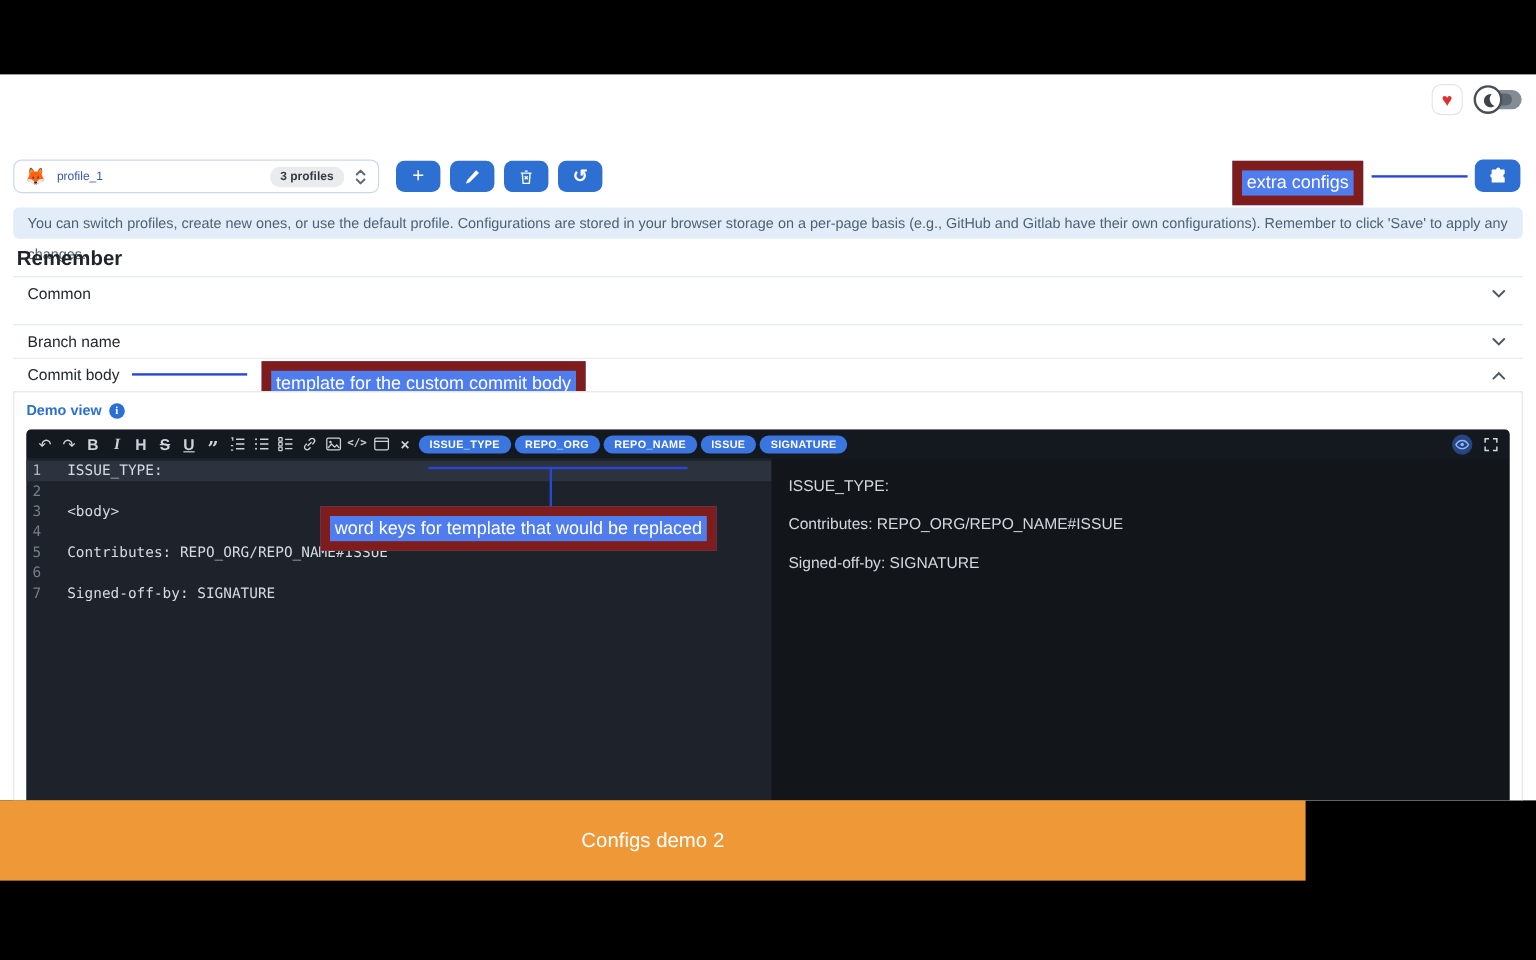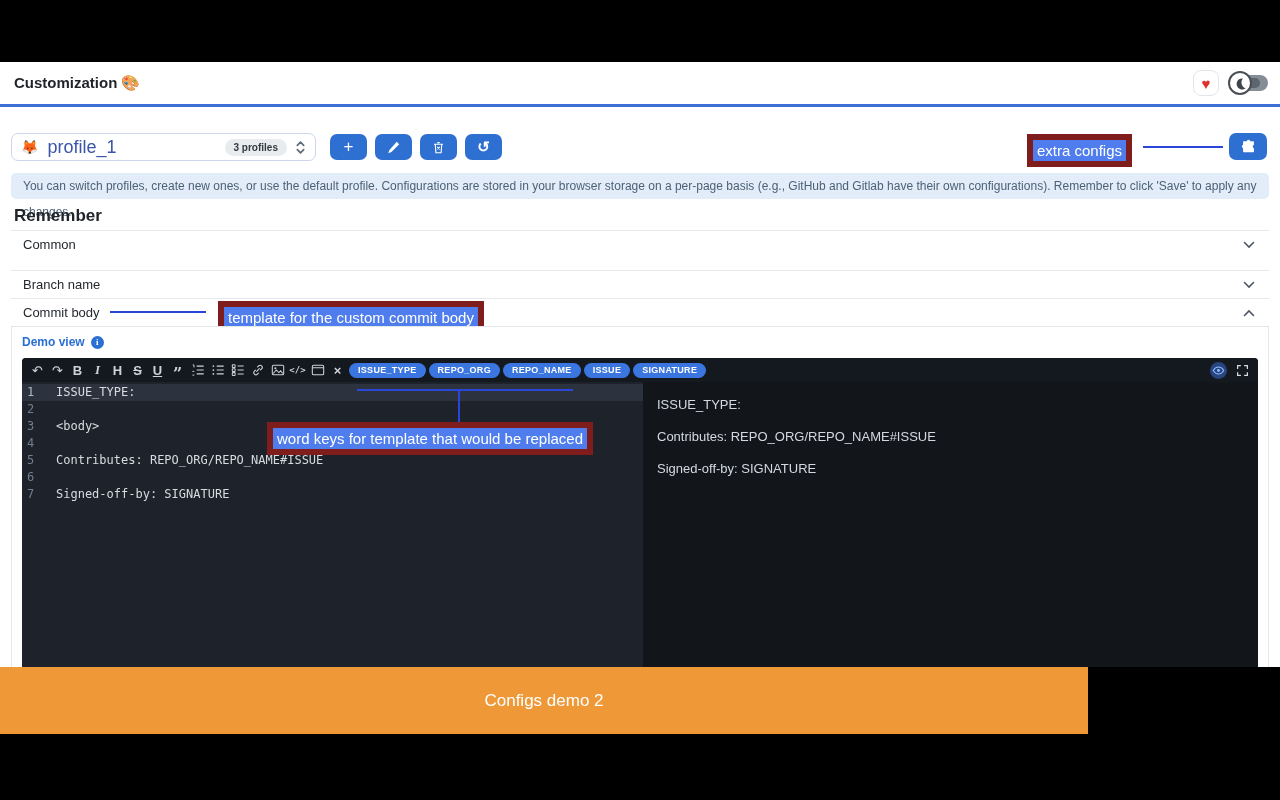--- a/index.html
+++ b/index.html
@@ -17,32 +17,32 @@
   #hdr .title { position:absolute; left:14px; top:12px; font-size:15px; font-weight:bold; color:#1f2329; }
   .heart-btn { left:1193px; top:8px; width:26px; height:26px; border:1px solid #e2e5ea; border-radius:8px; background:#fff; display:flex; align-items:center; justify-content:center; color:#e03131; font-size:15px; cursor:pointer; }
   .toggle { left:1228px; top:9px; width:40px; height:24px; }
   .toggle .track { position:absolute; left:6px; top:4px; width:34px; height:16px; border-radius:8px; background:#848d96; }
   .toggle .track-in { position:absolute; right:8px; top:7px; width:14px; height:10px; border-radius:5px; background:#5d656e; }
   .toggle .knob { position:absolute; left:0; top:0; width:24px; height:24px; border-radius:50%; background:#fff; border:2px solid #4a4f55; display:flex; align-items:center; justify-content:center; }
 
   
   .select { left:11px; top:71px; width:305px; height:28px; border:1px solid #ccd7ee; border-radius:7px; background:#fff; display:flex; align-items:center; padding:0 9px; cursor:pointer; }
   .select .fox { font-size:14px; }
-  .select .pname { margin-left:9px; font-size:18px; color:#3a55a8; flex:1; }
+  .select .pname { margin-left:9px; font-size:10px; color:#3a55a8; flex:1; }
   .select .badge { background:#e9ecef; color:#343a40; font-size:10px; font-weight:bold; border-radius:9px; padding:3px 9px; margin-right:8px; }
   .btn { border:none; border-radius:7px; background:#2e6fd2; color:#fff; display:flex; align-items:center; justify-content:center; cursor:pointer; }
   .act-btn { top:72px; width:37px; height:26px; }
   #btn-add   { left:330px; font-size:17px; }
   #btn-edit  { left:375px; }
   #btn-del   { left:420px; }
   #btn-reset { left:465px; font-size:15px; font-weight:bold; }
   #btn-extra { left:1229px; top:71px; width:38px; height:27px; }
 
   
-  .ann { background:#4f7ded; border:6px solid #7f1d1d; color:#fff; font-size:15px; line-height:21px; padding:0 4px; white-space:nowrap; }
+  .ann { background:#4f7ded; border:8px solid #7f1d1d; color:#fff; font-size:15px; line-height:21px; padding:0 4px; white-space:nowrap; }
   #ann-extra { left:1027px; top:72px; }
   #ann-commit { left:218px; top:239px; }
   #ann-words { left:267px; top:360px; z-index:5; }
   .conn { background:#2946d6; }
 
   
   .alert { left:11px; top:111px; width:1258px; height:26px; background:#e3edf9; border-radius:5px; color:#4d6175; font-size:12px; line-height:26px; padding-left:12px; }
 
   
   .h2 { left:14px; top:144px; font-size:17px; font-weight:bold; color:#21252a; }
@@ -90,23 +90,20 @@
 
   svg { display:block; }
 </style>
 </head>
 <body>
 
 <div class="abs" id="topbar"></div>
 
 <div class="abs" id="stage">
 
-  <div class="abs" id="hdr">
-    <div class="title">Customization 🎨</div>
-  </div>
   <div class="abs heart-btn">
     <span>♥</span>
   </div>
   <div class="abs toggle">
     <div class="track"></div>
     <div class="track-in"></div>
     <div class="knob">
       <svg width="13" height="13" viewBox="0 0 16 16">
           <path fill="#3d434a" d="M11 1.8a6.8 6.8 0 1 0 3.2 12.1A7.6 7.6 0 0 1 11 1.8z"></path>
         </svg>

